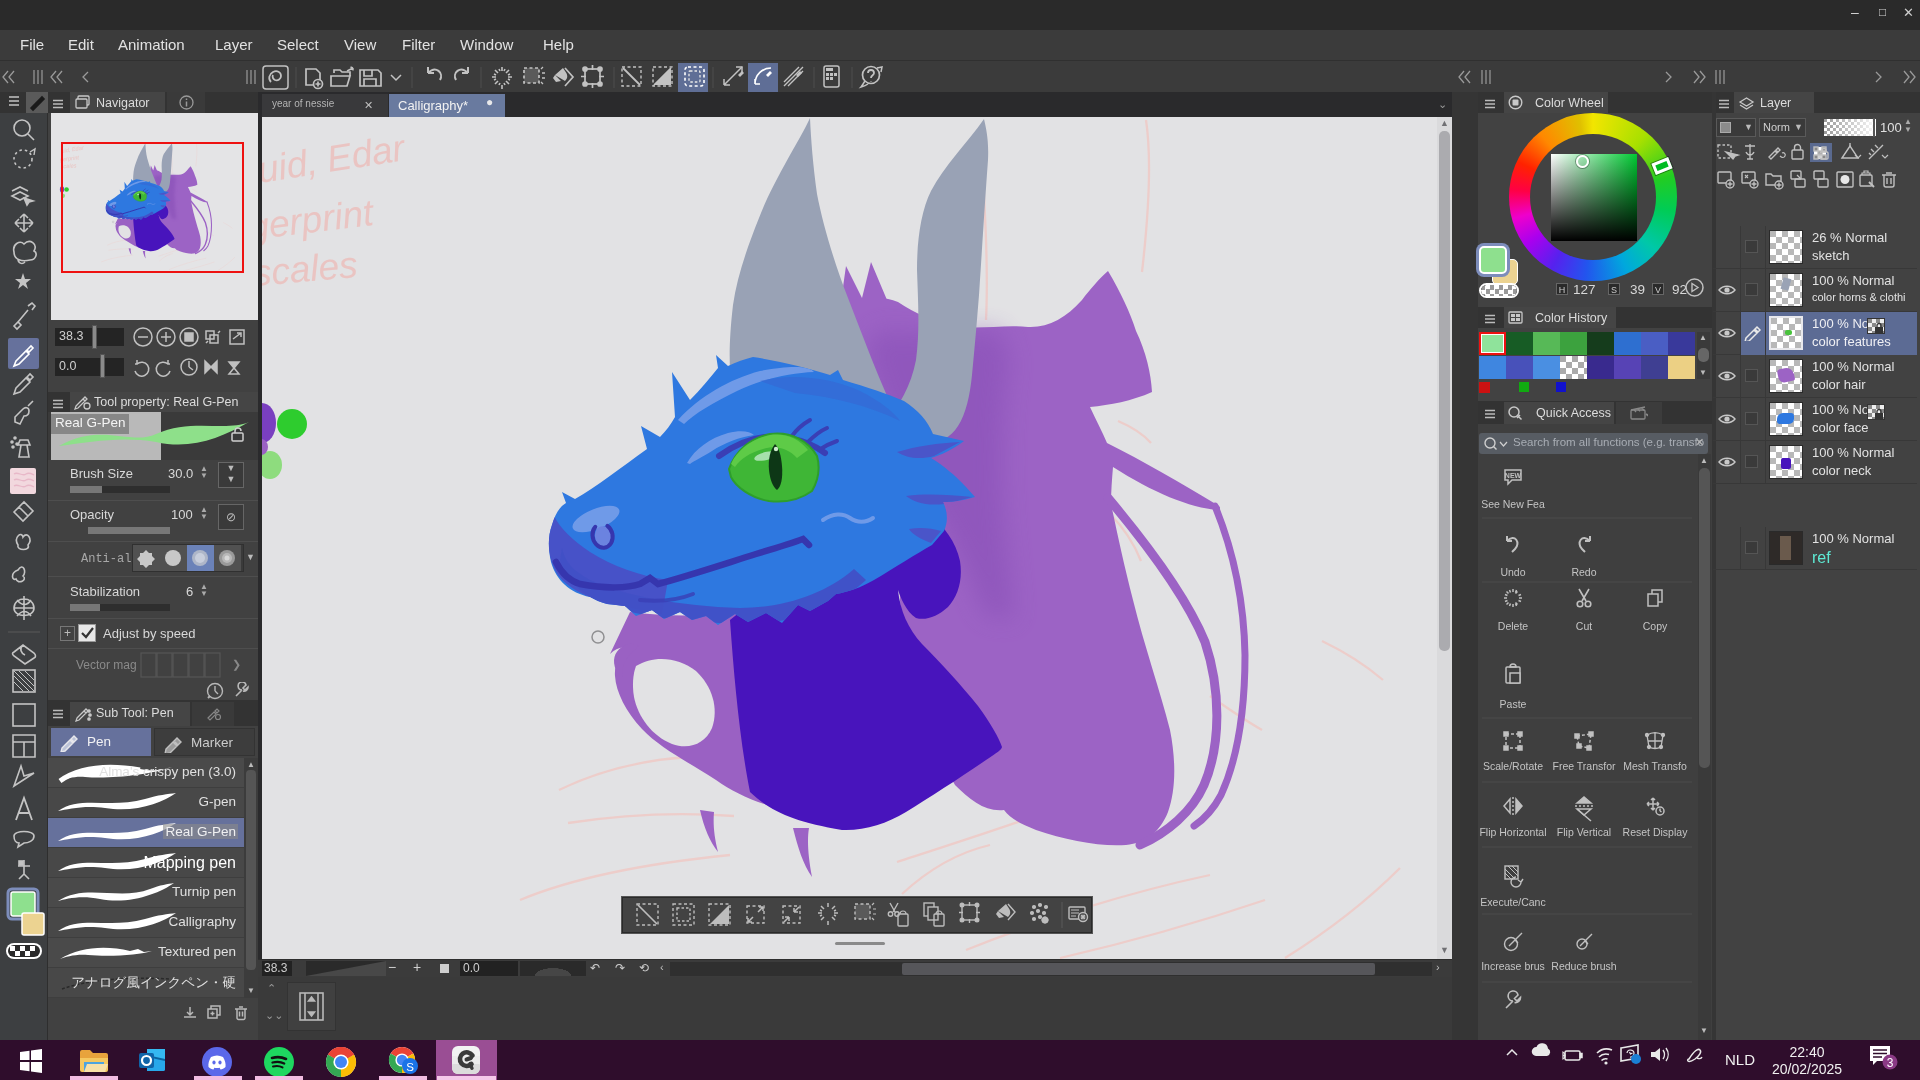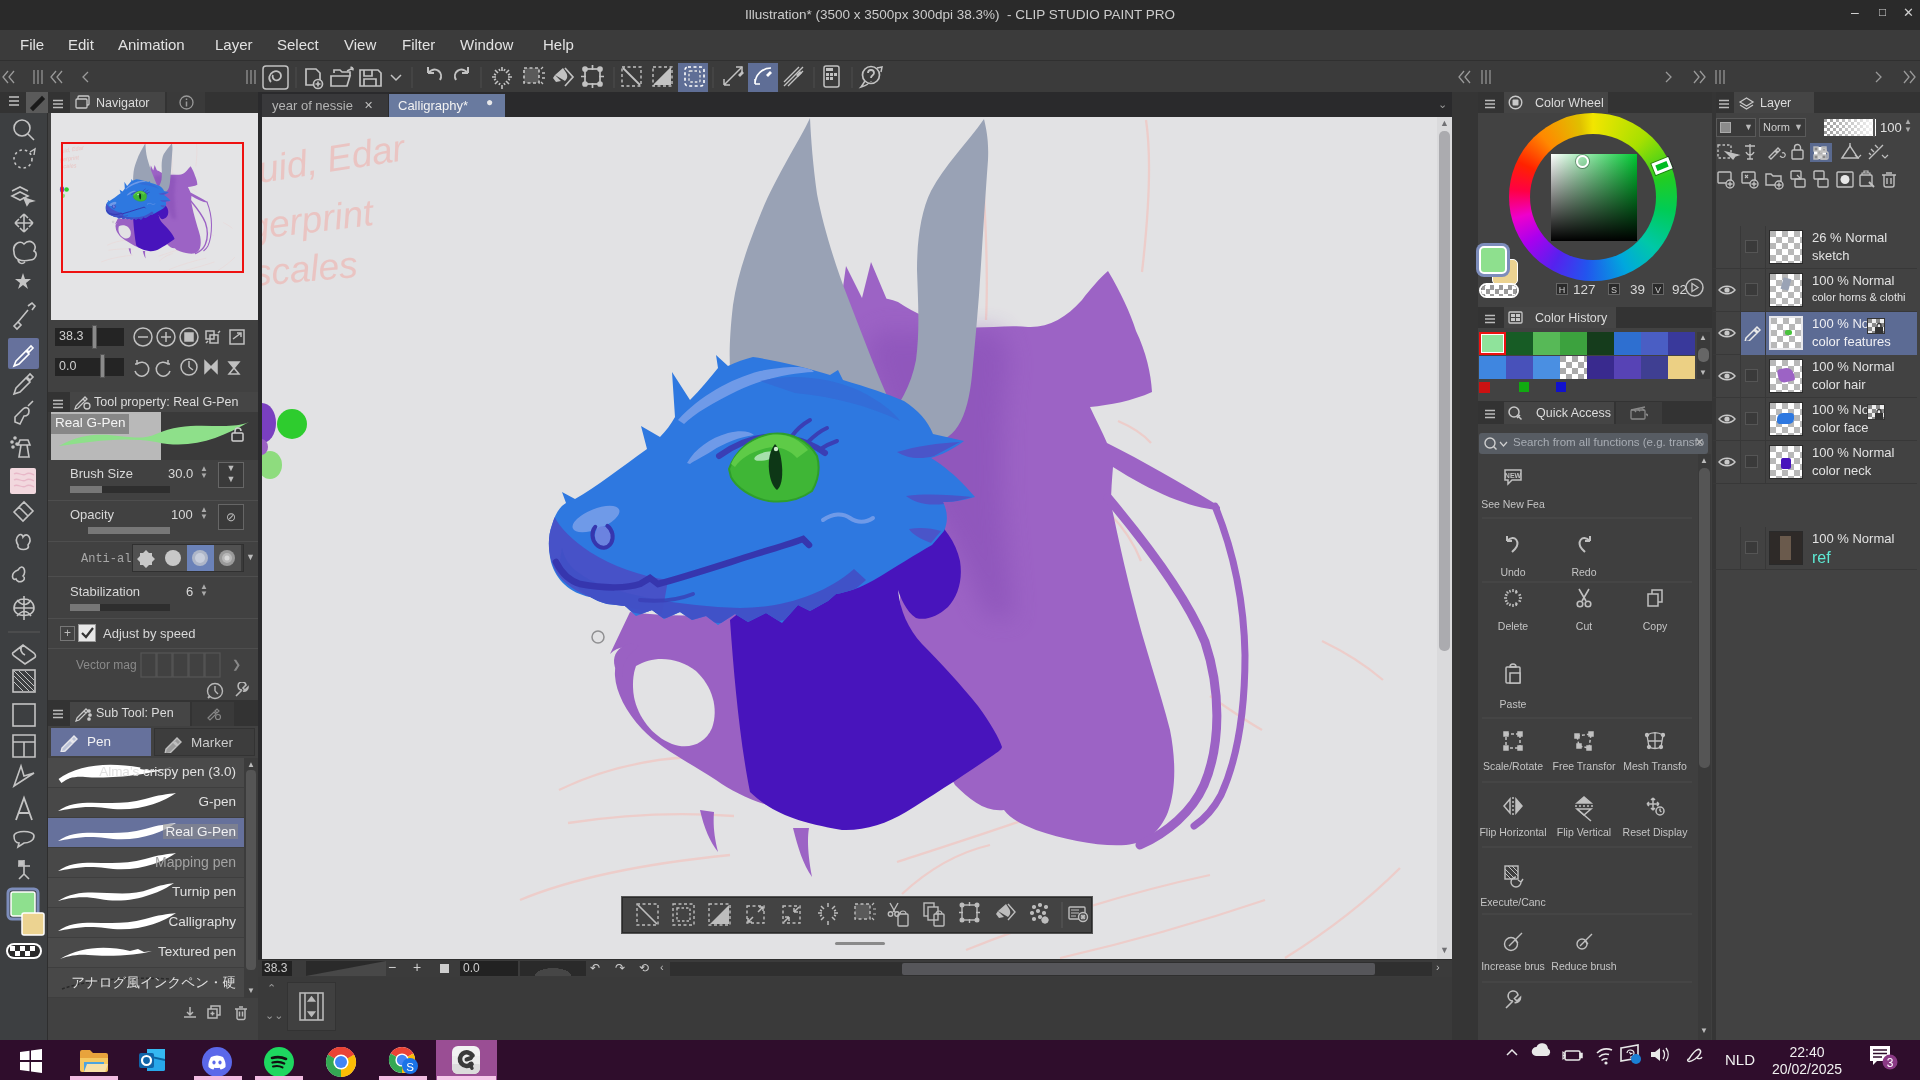--- a/index.html
+++ b/index.html
@@ -18,21 +18,20 @@
 .leftpanels { left:48px; top:92px; width:210px; height:948px; background:#424242; }
 .canvascol { left:258px; top:92px; width:1194px; height:948px; background:#2a2a2c; }
 .rightcol1 { left:1452px; top:92px; width:260px; height:948px; background:#424242; }
 .rightcol2 { left:1712px; top:92px; width:208px; height:948px; background:#424242; }
 .taskbar { left:0; top:1040px; width:1920px; height:40px; background:#2f0d2c; }
 </style>
 </head>
 <body>
 <div id="root">
 <div class="abs titlebar">
-  <div class="title">Illustration* (3500 x 3500px 300dpi 38.3%)&nbsp; - CLIP STUDIO PAINT PRO</div>
   <div class="winbtn" style="left:1851px;top:4px;">–</div>
   <div class="winbtn" style="left:1879px;top:5px;font-size:12px;">□</div>
   <div class="winbtn" style="left:1903px;top:5px;font-size:13px;">✕</div>
 </div>
 <div class="abs menubar">
   <span style="left:20px;">File</span>
       <span style="left:68px;">Edit</span>
   <span style="left:118px;">Animation</span>
       <span style="left:215px;">Layer</span>
   <span style="left:277px;">Select</span>
@@ -413,21 +412,21 @@
 <div class="abs" style="left:0;top:60px;width:196px;height:30px;background:#66719c;border-bottom:1px solid #3e3e3e;">
 <svg class="abs" style="left:2px;top:1px;" width="130" height="28">
             <path d="M 8 22 C 30 6, 60 20, 95 10 C 108 6, 118 5, 126 4 C 112 14, 85 24, 55 19 C 35 16, 18 20, 8 22 Z" fill="#ffffff"></path>
           </svg>
 <div class="abs" style="right:6px;top:6px;font-size:13.5px;color:#f0f0f2;background:#8a8a8a99;padding:0 2px;">Real G-Pen</div>
 </div>
 <div class="abs" style="left:0;top:90px;width:196px;height:30px;background:#484848;border-bottom:1px solid #3e3e3e;">
 <svg class="abs" style="left:2px;top:1px;" width="130" height="28">
             <path d="M 8 22 C 30 6, 60 20, 95 10 C 108 6, 118 5, 126 4 C 112 14, 85 24, 55 19 C 35 16, 18 20, 8 22 Z" fill="#ffffff"></path>
           </svg>
-<div class="abs" style="right:6px;top:6px;font-size:14px;color:#a3a3a3;padding:0 2px;">Mapping pen</div>
+<div class="abs" style="right:6px;top:6px;font-size:16px;color:#ffffff;padding:0 2px;">Mapping pen</div>
 </div>
 <div class="abs" style="left:0;top:120px;width:196px;height:30px;background:#4a4a4a;border-bottom:1px solid #3e3e3e;">
 <svg class="abs" style="left:2px;top:1px;" width="130" height="28">
             <path d="M 8 22 C 35 4, 70 22, 100 10 C 110 6, 118 5, 124 4 C 110 14, 80 26, 50 20 C 30 16, 16 20, 8 22 Z" fill="#ffffff"></path>
           </svg>
 <div class="abs" style="right:6px;top:6px;font-size:13.5px;color:#e0e0e0;padding:0 2px;">Turnip pen</div>
 </div>
 <div class="abs" style="left:0;top:150px;width:196px;height:30px;background:#484848;border-bottom:1px solid #3e3e3e;">
 <svg class="abs" style="left:2px;top:1px;" width="130" height="28">
             <path d="M 8 22 C 30 6, 60 20, 95 10 C 108 6, 118 5, 126 4 C 112 14, 85 24, 55 19 C 35 16, 18 20, 8 22 Z" fill="#ffffff"></path>
@@ -463,21 +462,21 @@
   <g transform="translate(50,0)">
             <path d="M 3 5 h 12 M 5 5 v 9 a 1.5 1.5 0 0 0 1.5 1.5 h 5 a 1.5 1.5 0 0 0 1.5 -1.5 v -9 M 7 3 h 4 M 7.5 7.5 v 5 M 10.5 7.5 v 5"></path>
           </g>
   </svg>
 </div>
 
 </div>
 <div class="abs canvascol" id="canvascol">
 
 <div class="abs" style="left:0;top:0;width:1194px;height:25px;background:#2a2a2c;">
-  <div class="abs" style="left:4px;top:2px;width:126px;height:23px;background:#39393b;color:#b4b4b4;font-size:13px;padding:4px 0 0 10px;">year of nessie</div>
+  <div class="abs" style="left:4px;top:2px;width:126px;height:23px;background:#39393b;color:#b4b4b4;font-size:10px;padding:4px 0 0 10px;">year of nessie</div>
   <div class="abs" style="left:106px;top:7px;width:12px;height:12px;color:#c0c0c0;font-size:11px;">✕</div>
   <div class="abs" style="left:131px;top:2px;width:116px;height:23px;background:#697a9f;color:#f2f2f2;font-size:13px;padding:4px 0 0 9px;">Calligraphy*</div>
   <div class="abs" style="left:228px;top:3px;color:#e8e8ea;font-size:12px;">●</div>
   <div class="abs" style="left:1180px;top:6px;color:#9a9a9a;font-size:11px;">⌄</div>
 </div>
 
 <div class="abs" style="left:4px;top:25px;width:1190px;height:842px;background:#e2e2e4;overflow:hidden;">
 <svg width="1190" height="842" viewBox="262 117 1190 842">
   <defs>
             <clipPath id="headclip">

